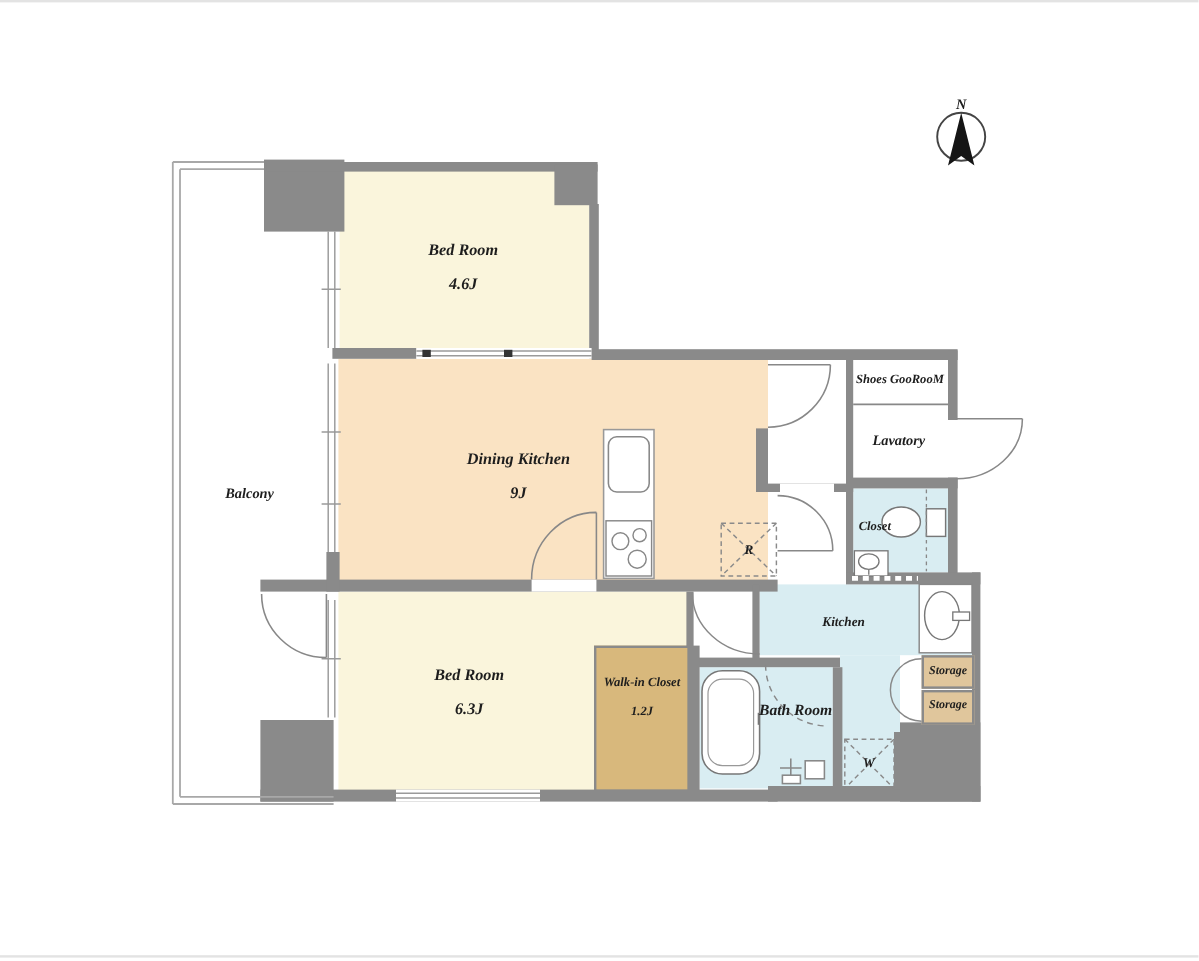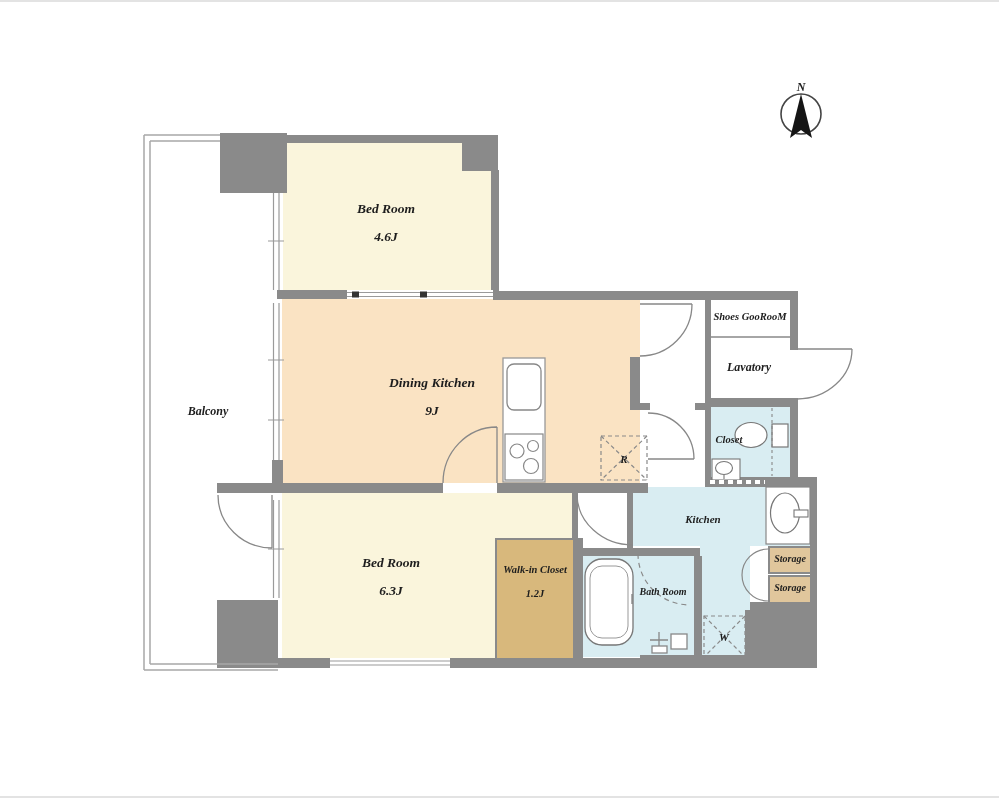--- a/index.html
+++ b/index.html
@@ -157,20 +157,20 @@
   </div>
   <div class="lbl" style="left:535px;top:582px;font-size:10.5px;">
     <span>Walk-in Closet</span>
     <span class="sz">1.2J</span>
   </div>
   <div class="lbl" style="left:208px;top:411px;font-size:12px;">Balcony</div>
   <div class="lbl" style="left:750px;top:317px;font-size:10.5px;">Shoes GooRooM</div>
   <div class="lbl" style="left:749px;top:367px;font-size:12px;">Lavatory</div>
   <div class="lbl" style="left:729px;top:440px;font-size:10.5px;">Closet</div>
   <div class="lbl" style="left:703px;top:519px;font-size:11px;">Kitchen</div>
-  <div class="lbl" style="left:663px;top:592px;font-size:10px;">Bath Room</div>
+  <div class="lbl" style="left:663px;top:592px;font-size:13px;">Bath Room</div>
   <div class="lbl" style="left:790px;top:559px;font-size:10px;">Storage</div>
   <div class="lbl" style="left:790px;top:588px;font-size:10px;">Storage</div>
   <div class="lbl" style="left:624px;top:459px;font-size:11px;">R</div>
   <div class="lbl" style="left:724px;top:637px;font-size:11px;">W</div>
   <div class="lbl" style="left:801px;top:87px;font-size:12px;">N</div>
 
 </div>
 
 </body></html>

